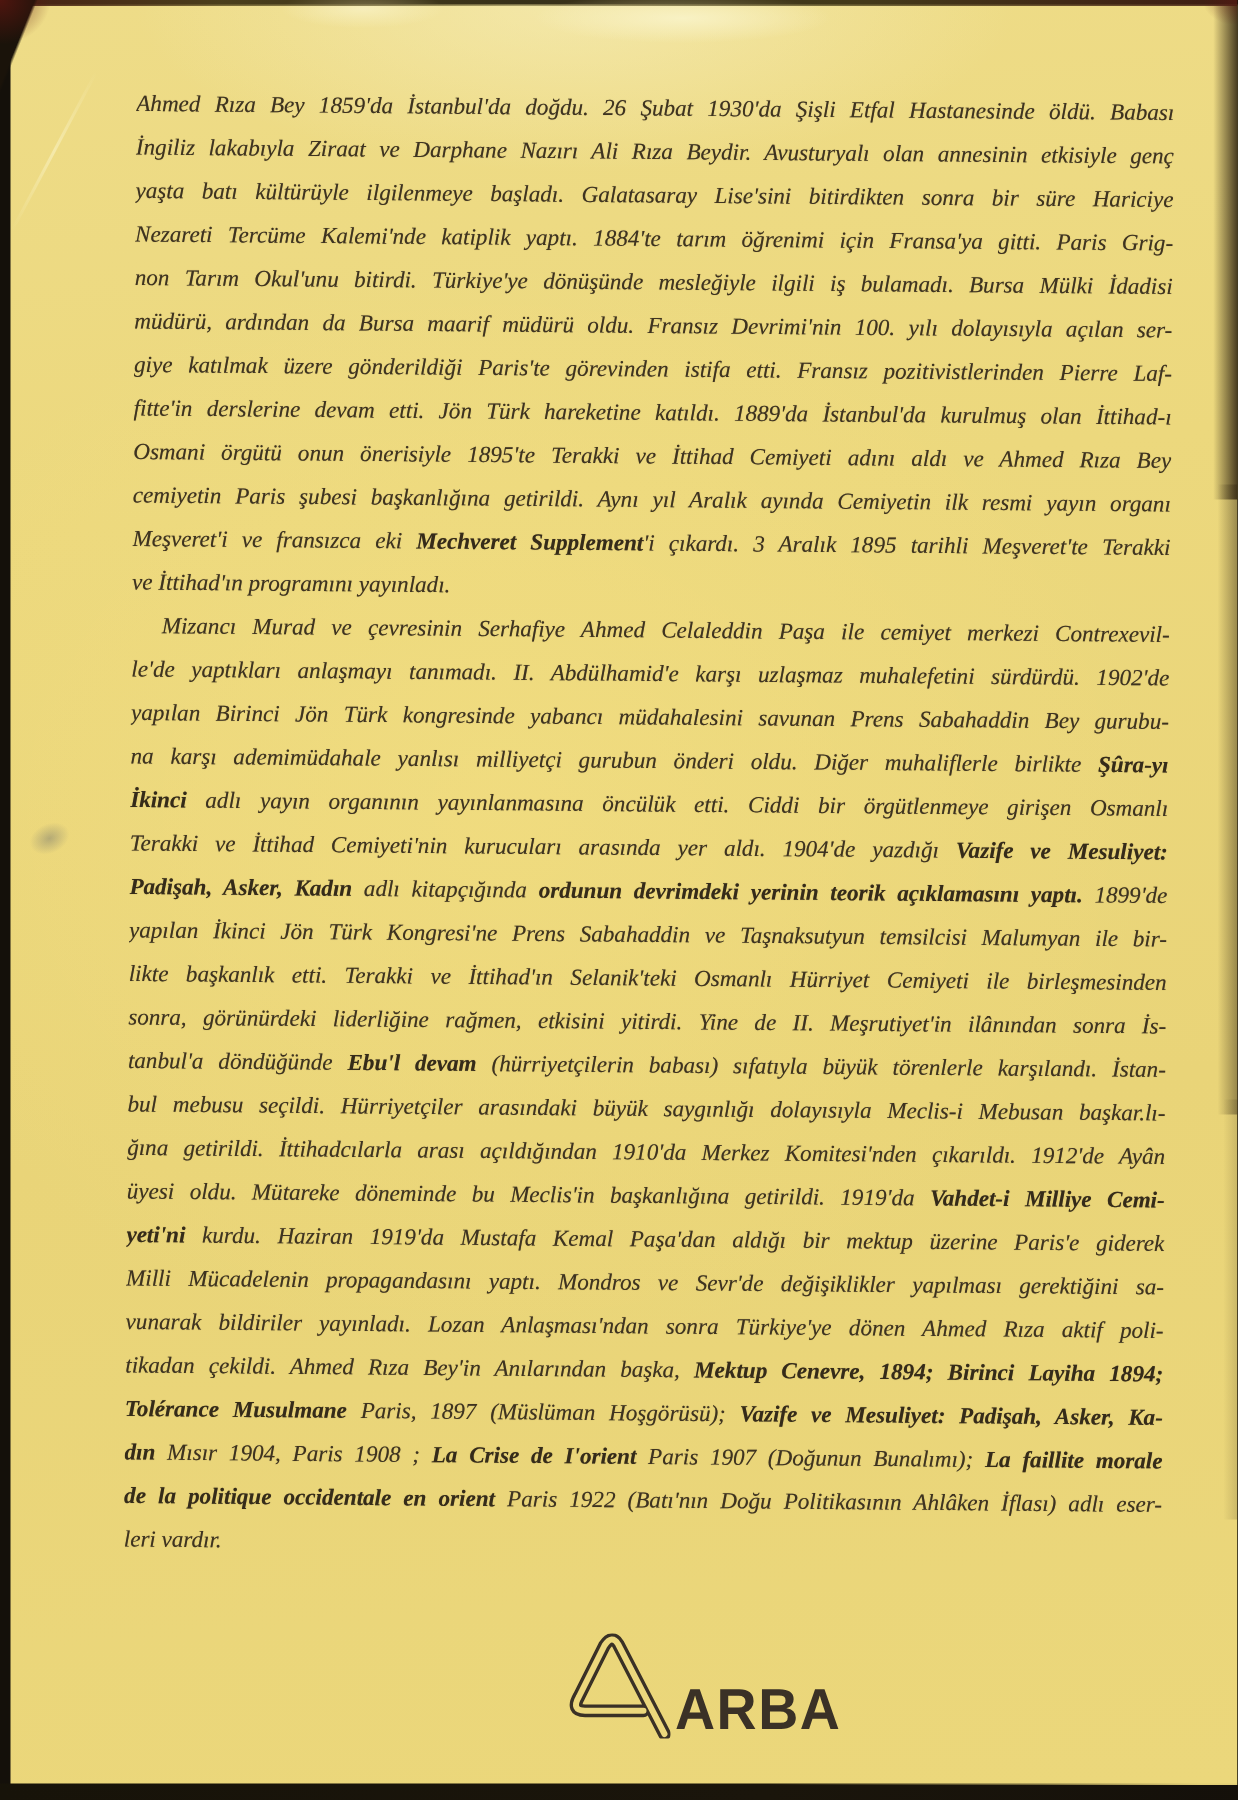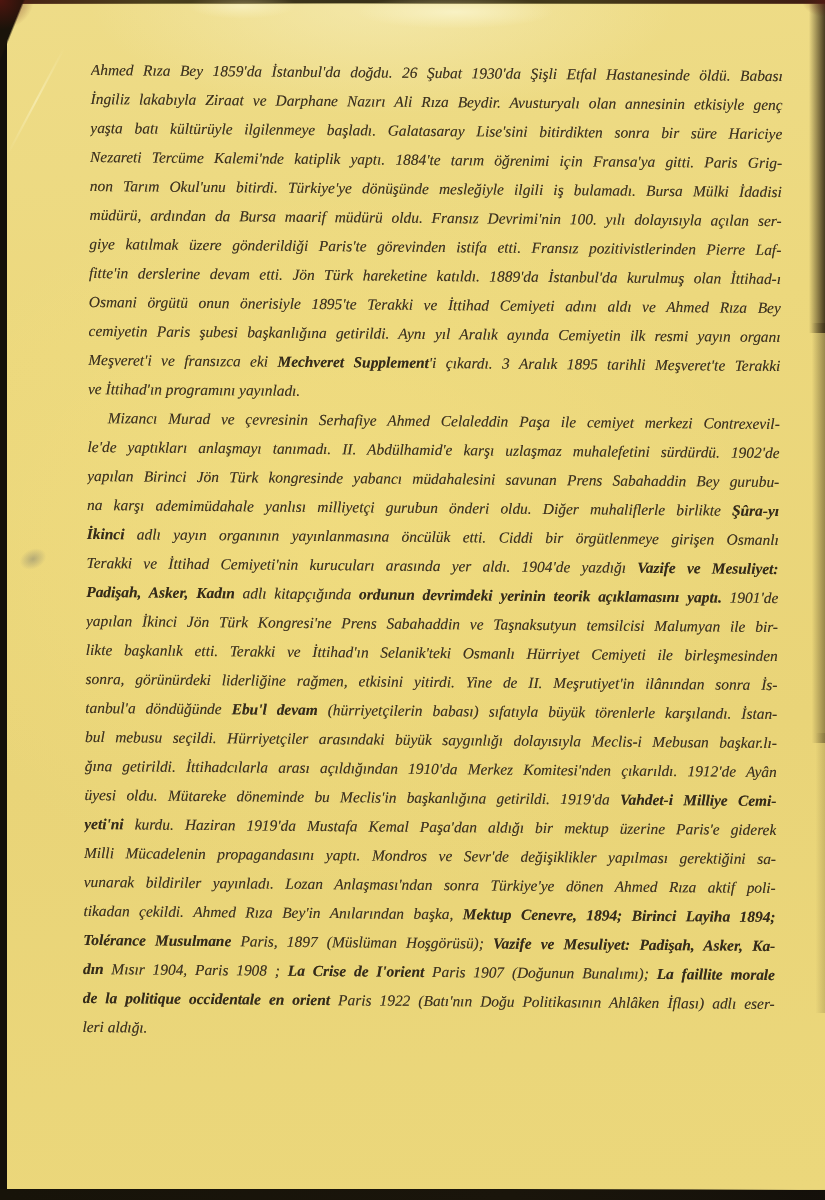--- a/index.html
+++ b/index.html
@@ -138,39 +138,46 @@
           <div class="tline"><span>Meşveret'i ve fransızca eki </span><span class="bseg">Mechveret Supplement</span><span>'i çıkardı. 3 Aralık 1895 tarihli Meşveret'te Terakki</span></div>
           <div class="tline last"><span>ve İttihad'ın programını yayınladı.</span></div>
         </div>
         <div class="para">
           <div class="tline indent"><span>Mizancı Murad ve çevresinin Serhafiye Ahmed Celaleddin Paşa ile cemiyet merkezi Contrexevil-</span></div>
           <div class="tline"><span>le'de yaptıkları anlaşmayı tanımadı. II. Abdülhamid'e karşı uzlaşmaz muhalefetini sürdürdü. 1902'de</span></div>
           <div class="tline"><span>yapılan Birinci Jön Türk kongresinde yabancı müdahalesini savunan Prens Sabahaddin Bey gurubu-</span></div>
           <div class="tline"><span>na karşı ademimüdahale yanlısı milliyetçi gurubun önderi oldu. Diğer muhaliflerle birlikte </span><span class="bseg">Şûra-yı</span></div>
           <div class="tline"><span class="bseg">İkinci</span><span> adlı yayın organının yayınlanmasına öncülük etti. Ciddi bir örgütlenmeye girişen Osmanlı</span></div>
           <div class="tline"><span>Terakki ve İttihad Cemiyeti'nin kurucuları arasında yer aldı. 1904'de yazdığı </span><span class="bseg">Vazife ve Mesuliyet:</span></div>
-          <div class="tline"><span class="bseg">Padişah, Asker, Kadın</span><span> adlı kitapçığında </span><span class="bseg">ordunun devrimdeki yerinin teorik açıklamasını yaptı.</span><span> 1901'de</span></div>
+          <div class="tline"><span class="bseg">Padişah, Asker, Kadın</span><span> adlı kitapçığında </span><span class="bseg">ordunun devrimdeki yerinin teorik açıklamasını yaptı.</span><span> 1899'de</span></div>
           <div class="tline"><span>yapılan İkinci Jön Türk Kongresi'ne Prens Sabahaddin ve Taşnaksutyun temsilcisi Malumyan ile bir-</span></div>
           <div class="tline"><span>likte başkanlık etti. Terakki ve İttihad'ın Selanik'teki Osmanlı Hürriyet Cemiyeti ile birleşmesinden</span></div>
           <div class="tline"><span>sonra, görünürdeki liderliğine rağmen, etkisini yitirdi. Yine de II. Meşrutiyet'in ilânından sonra İs-</span></div>
           <div class="tline"><span>tanbul'a döndüğünde </span><span class="bseg">Ebu'l devam</span><span> (hürriyetçilerin babası) sıfatıyla büyük törenlerle karşılandı. İstan-</span></div>
           <div class="tline"><span>bul mebusu seçildi. Hürriyetçiler arasındaki büyük saygınlığı dolayısıyla Meclis-i Mebusan başkar.lı-</span></div>
           <div class="tline"><span>ğına getirildi. İttihadcılarla arası açıldığından 1910'da Merkez Komitesi'nden çıkarıldı. 1912'de Ayân</span></div>
           <div class="tline"><span>üyesi oldu. Mütareke döneminde bu Meclis'in başkanlığına getirildi. 1919'da </span><span class="bseg">Vahdet-i Milliye Cemi-</span></div>
           <div class="tline"><span class="bseg">yeti'ni</span><span> kurdu. Haziran 1919'da Mustafa Kemal Paşa'dan aldığı bir mektup üzerine Paris'e giderek</span></div>
           <div class="tline"><span>Milli Mücadelenin propagandasını yaptı. Mondros ve Sevr'de değişiklikler yapılması gerektiğini sa-</span></div>
           <div class="tline"><span>vunarak bildiriler yayınladı. Lozan Anlaşması'ndan sonra Türkiye'ye dönen Ahmed Rıza aktif poli-</span></div>
           <div class="tline"><span>tikadan çekildi. Ahmed Rıza Bey'in Anılarından başka, </span><span class="bseg">Mektup Cenevre, 1894; Birinci Layiha 1894;</span></div>
           <div class="tline"><span class="bseg">Tolérance Musulmane</span><span> Paris, 1897 (Müslüman Hoşgörüsü); </span><span class="bseg">Vazife ve Mesuliyet: Padişah, Asker, Ka-</span></div>
           <div class="tline"><span class="bseg">dın</span><span> Mısır 1904, Paris 1908 ; </span><span class="bseg">La Crise de I'orient</span><span> Paris 1907 (Doğunun Bunalımı); </span><span class="bseg">La faillite morale</span></div>
           <div class="tline"><span class="bseg">de la politique occidentale en orient</span><span> Paris 1922 (Batı'nın Doğu Politikasının Ahlâken İflası) adlı eser-</span></div>
-          <div class="tline last"><span>leri aldığı.</span></div>
+          <div class="tline last"><span>leri vardır.</span></div>
         </div>
       </div>
 
+    <div class="logo">
+      <svg width="74" height="70" viewBox="0 0 74 70" aria-hidden="true">
+        <path d="M70 67 L39 7 Q35 0.5 30 8 L13 42 Q7.5 51.5 17 51.5 L56 51.5" fill="none" stroke="#3a3126" stroke-width="8.5" stroke-linejoin="round" stroke-linecap="round"></path>
+        <path d="M70 67 L39 7 Q35 0.5 30 8 L13 42 Q7.5 51.5 17 51.5 L56 51.5" fill="none" stroke="#ecd87d" stroke-width="4" stroke-linejoin="round" stroke-linecap="round"></path>
+      </svg>
+      <span class="wordmark">ARBA</span>
+    </div>
 
     <div class="shade-right-top"></div>
     <div class="shade-right-mid"></div>
     <div class="shade-right-fade"></div>
   </div>
 
   <div class="edge-top"></div>
   <div class="edge-bottom"></div>
   <div class="corner-tl"></div>
   <div class="corner-tl-red"></div>

